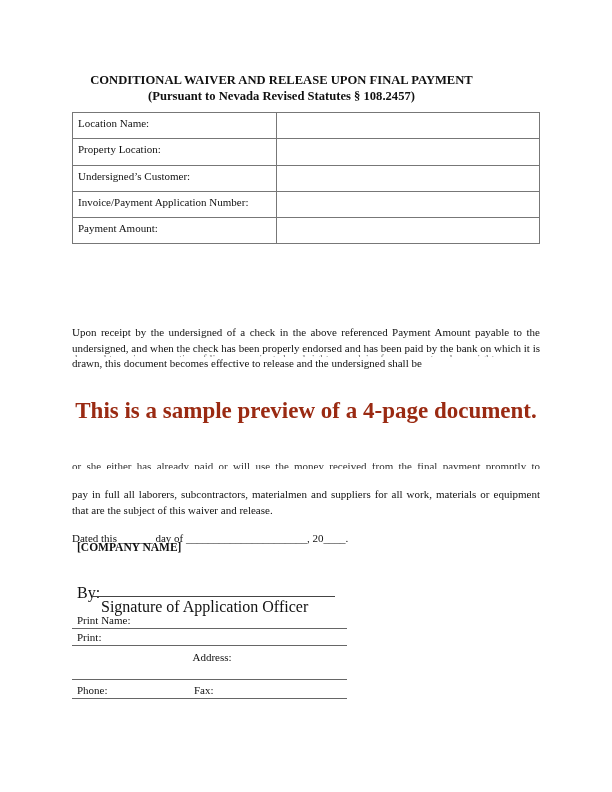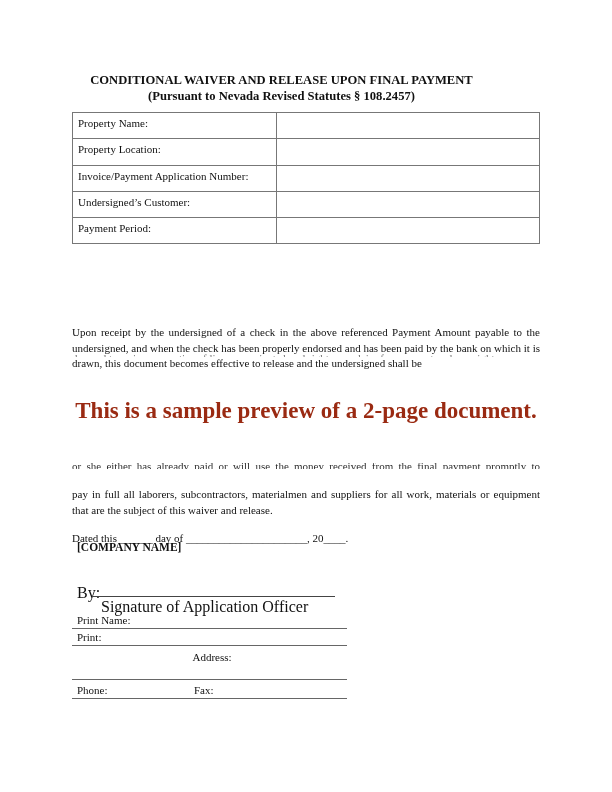--- a/index.html
+++ b/index.html
@@ -38,48 +38,48 @@
   </style>
 </head>
 <body>
 
 <div class="abs title" id="t1">CONDITIONAL WAIVER AND RELEASE UPON FINAL PAYMENT</div>
 <div class="abs title" id="t2">(Pursuant to Nevada Revised Statutes § 108.2457)</div>
 
 <table class="info">
   <tbody>
     <tr>
-      <td class="lbl">Property Name:</td>
+      <td class="lbl">Location Name:</td>
       <td></td>
     </tr>
     <tr>
       <td class="lbl">Property Location:</td>
       <td></td>
     </tr>
     <tr>
+      <td class="lbl">Undersigned’s Customer:</td>
+      <td></td>
+    </tr>
+    <tr>
       <td class="lbl">Invoice/Payment Application Number:</td>
       <td></td>
     </tr>
     <tr>
-      <td class="lbl">Undersigned’s Customer:</td>
-      <td></td>
-    </tr>
-    <tr>
-      <td class="lbl">Payment Period:</td>
+      <td class="lbl">Payment Amount:</td>
       <td></td>
     </tr>
   </tbody>
 </table>
 
 <div class="abs para" id="p1">
   <p>Upon receipt by the undersigned of a check in the above referenced Payment Amount payable to the undersigned, and when the check has been properly endorsed and has been paid by the bank on which it is drawn, this document becomes effective to release and the undersigned shall be</p>
 </div>
 <div class="abs faded-line" id="p1-cut">deemed to waive any notice of lien, any private bond right, any claim for payment and any rights</div>
 
-<div class="abs banner" style="color: rgb(154, 42, 18);">This is a sample preview of a 2-page document.</div>
+<div class="abs banner" style="color: rgb(154, 42, 18);">This is a sample preview of a 4-page document.</div>
 
 <div class="abs faded-line" id="p2-cut">or she either has already paid or will use the money received from the final payment promptly to</div>
 <div class="abs para" id="p2">
   <p>pay in full all laborers, subcontractors, materialmen and suppliers for all work, materials or equipment that are the subject of this waiver and release.</p>
 </div>
 
 <div class="abs" id="date">Dated this ______ day of ______________________, 20____.</div>
 <div class="abs" id="company">[COMPANY NAME]</div>
 
 <div class="abs sig-label" id="by">By:</div>

